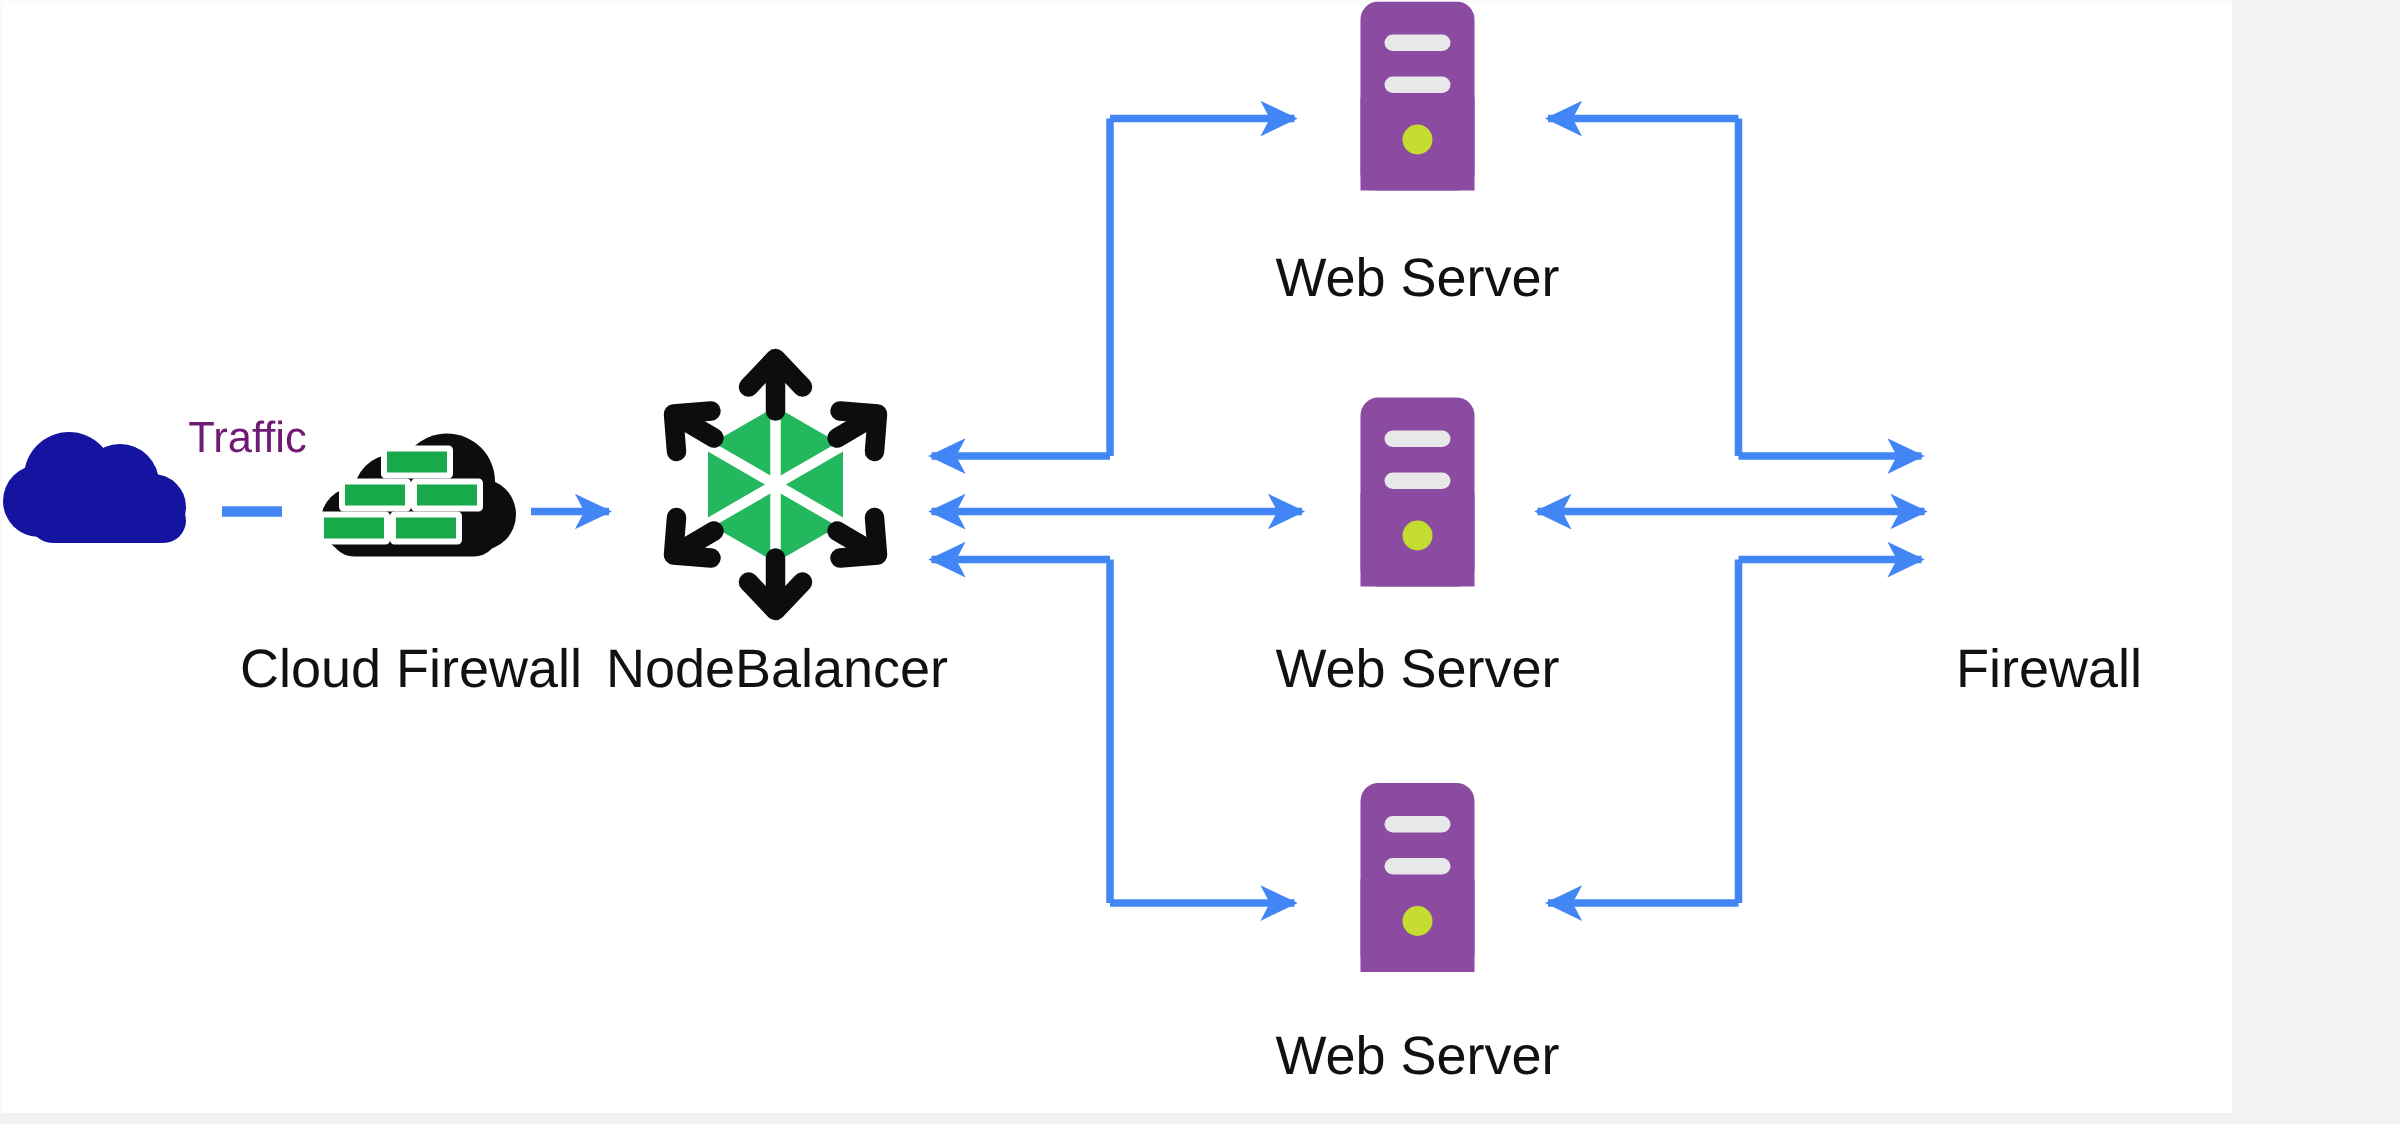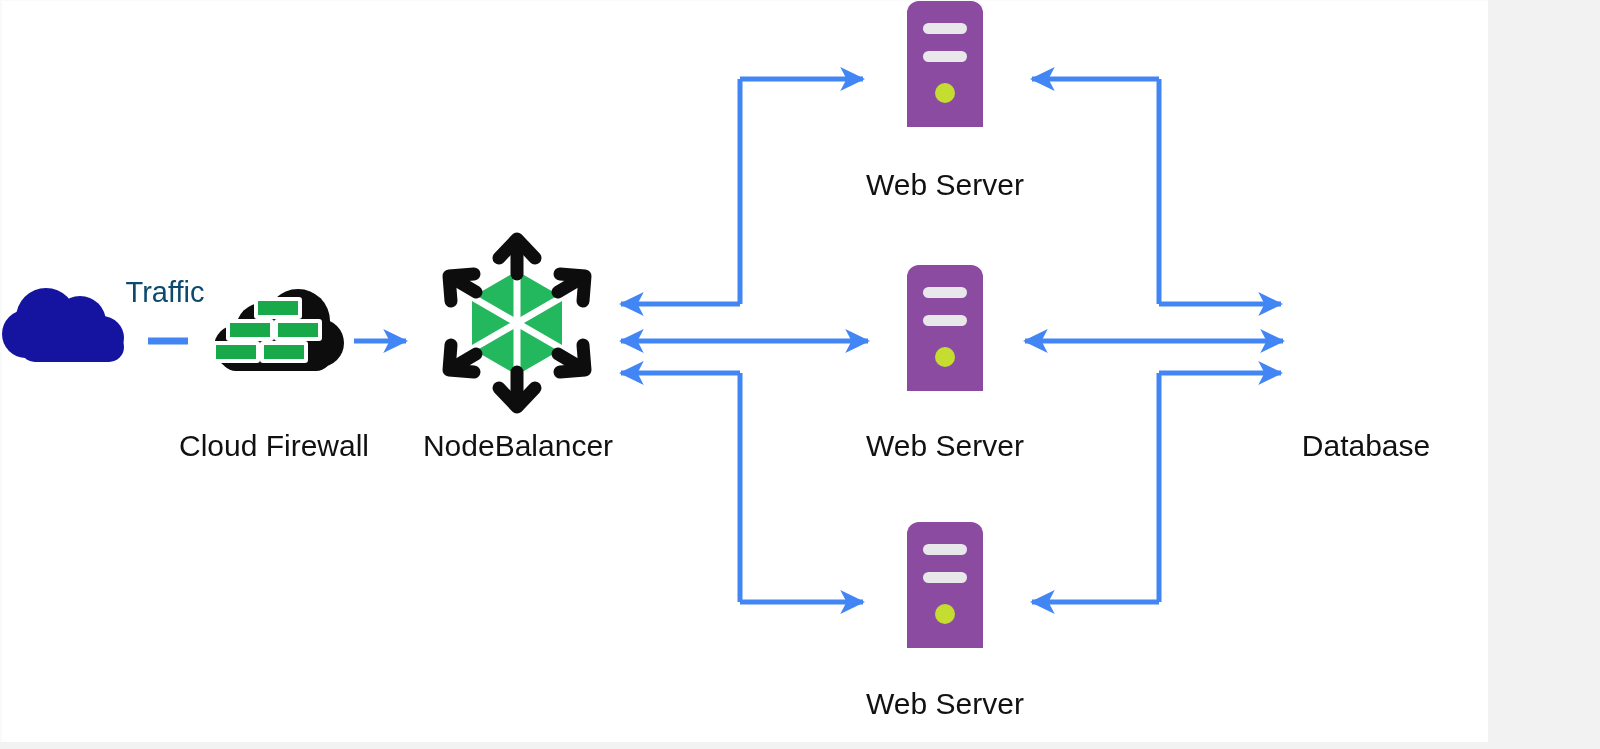--- a/index.html
+++ b/index.html
@@ -33,30 +33,30 @@
     left: 0;
     top: 0;
     width: 1488px;
     height: 742px;
     display: block;
   }
   .node-label {
     position: absolute;
     color: #111111;
     font-family: "Liberation Sans", sans-serif;
-    font-size: 30px;
+    font-size: 36px;
     line-height: 34px;
     white-space: nowrap;
     text-align: center;
     transform: translateX(-50%);
     letter-spacing: 0px;
   }
   .edge-label {
     position: absolute;
-    color: #0c4a6e;
+    color: #701a75;
     font-family: "Liberation Sans", sans-serif;
     font-size: 29px;
     white-space: nowrap;
     transform: translateX(-50%);
   }
   .icon-box {
     position: absolute;
     transform: translate(-50%, -50%);
   }
   .icon-box svg { display: block; }
@@ -212,16 +212,16 @@
     <div class="node-label" style="left:272px; top:428px;">Cloud Firewall</div>
 
     <div class="node-label" style="left:516px; top:428px;">NodeBalancer</div>
 
     <div class="node-label" style="left:943px; top:167px;">Web Server</div>
 
     <div class="node-label" style="left:943px; top:428px;">Web Server</div>
 
     <div class="node-label" style="left:943px; top:686px;">Web Server</div>
 
-    <div class="node-label" style="left:1364px; top:428px;">Database</div>
+    <div class="node-label" style="left:1364px; top:428px;">Firewall</div>
 
   </div>
 </div>
 
 </body></html>

